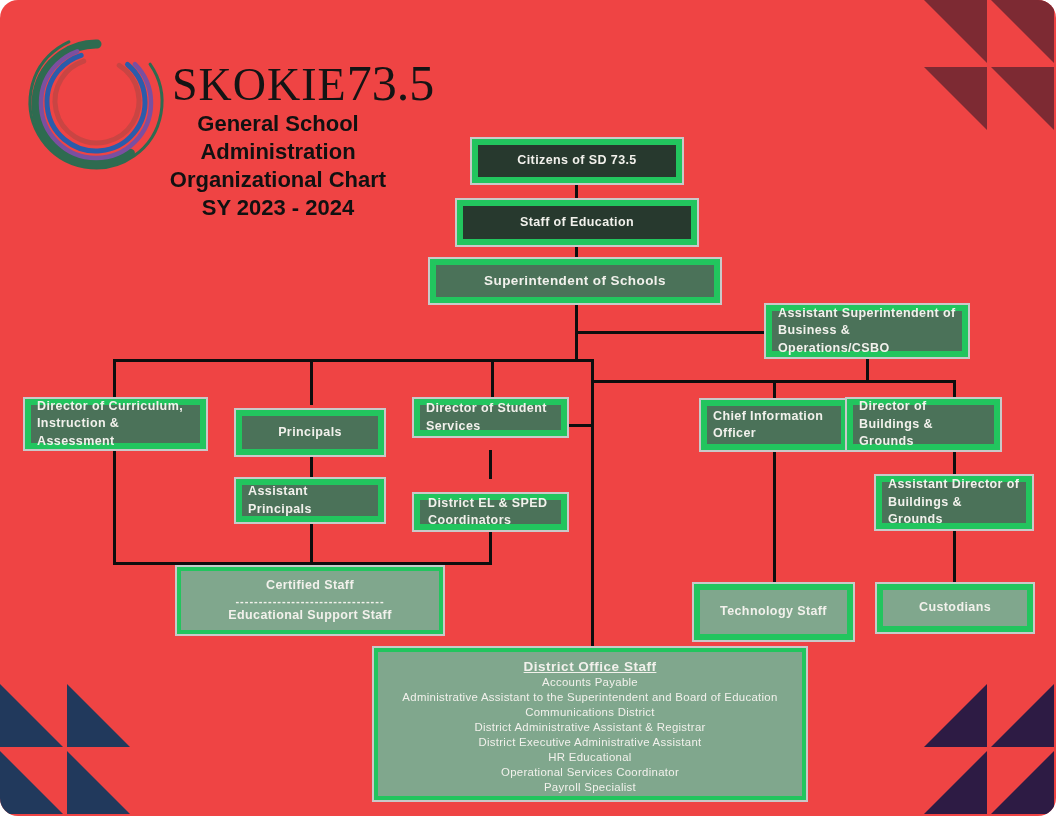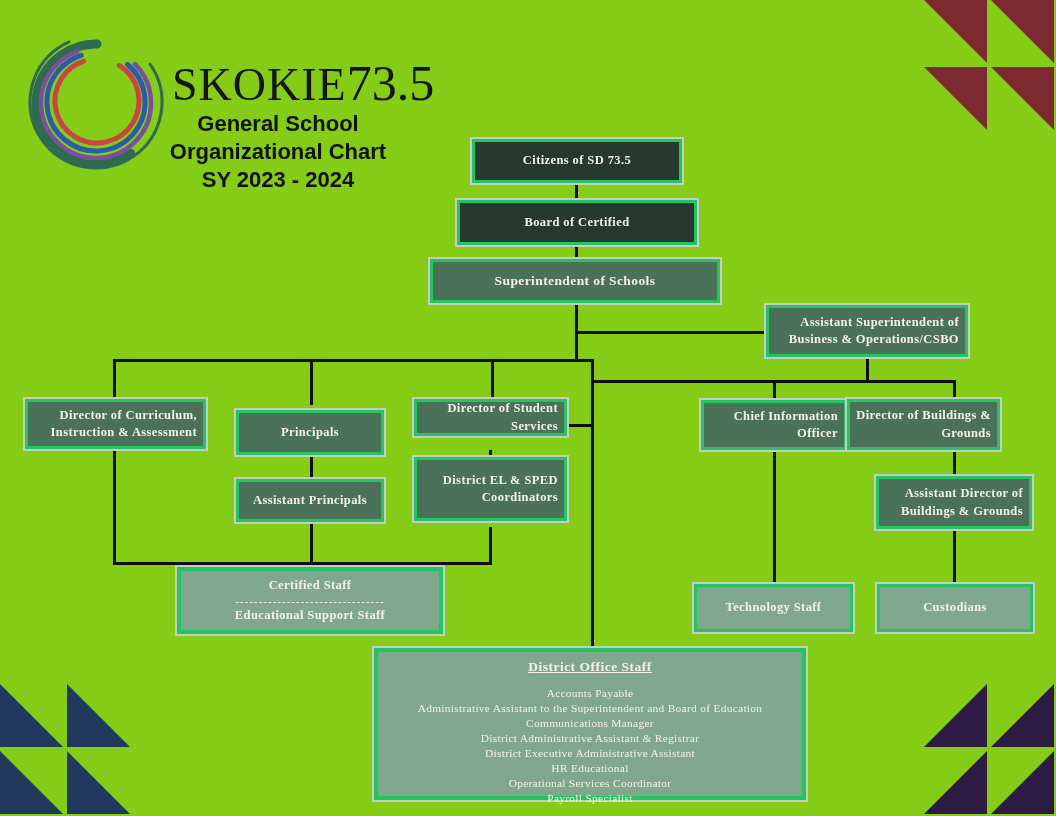--- a/index.html
+++ b/index.html
@@ -1,38 +1,38 @@
 <!DOCTYPE html>
 <html><head>
 <meta charset="utf-8">
 <style>
   html,body{margin:0;padding:0;background:#fff;}
-  #stage{position:relative;width:1056px;height:816px;background:#84cc16;overflow:hidden;
-         font-family:"Liberation Sans",sans-serif;}
+  #stage{position:relative;width:1056px;height:816px;background:#ef4444;overflow:hidden;
+         font-family:"Liberation Sans",sans-serif;border-radius:18px;}
 
   
   #logo-swirl{position:absolute;left:14px;top:24px;}
   #brand{position:absolute;left:172px;top:54px;font-family:"Liberation Serif",serif;
          font-size:46px;color:#141414;letter-spacing:1px;white-space:nowrap;}
   #brand .num{font-size:50px;letter-spacing:0;}
   #chart-title{position:absolute;left:150px;top:110px;width:256px;text-align:center;
                font-weight:bold;font-size:22px;line-height:28px;color:#111;}
 
   
   .box{position:absolute;display:flex;flex-direction:column;align-items:center;justify-content:center;
-       text-align:right;color:#f2f1ec;font-weight:bold;font-size:12.5px;line-height:1.4;
-       letter-spacing:.4px;border:3px solid #22c55e;box-shadow:0 0 0 2px #c9c9c9;
-       box-sizing:border-box;z-index:5;padding:2px 6px;font-family:Liberation Serif, serif;}
+       text-align:left;color:#f2f1ec;font-weight:bold;font-size:12.5px;line-height:1.4;
+       letter-spacing:.4px;border:6px solid #22c55e;box-shadow:0 0 0 2px #c9c9c9;
+       box-sizing:border-box;z-index:5;padding:2px 6px;}
   .dark{background:#27392e;}
   .med{background:#4b7259;}
   .light{background:#80a78d;}
   .thick{border-width:4px;}
 
   #box-district-office{justify-content:flex-start;padding-top:7px;line-height:15px;}
-  #box-district-office .do-title{font-size:13.5px;text-decoration:underline;margin-bottom:12px;letter-spacing:.5px;}
+  #box-district-office .do-title{font-size:13.5px;text-decoration:underline;margin-bottom:1px;letter-spacing:.5px;}
   #box-district-office .do-item{font-weight:normal;font-size:11.4px;letter-spacing:.3px;}
   #box-certified .dash{font-size:11px;letter-spacing:1px;line-height:12px;}
 
   
   .cn{position:absolute;background:#0e0e0e;z-index:1;}
 
   
   .corner{position:absolute;z-index:0;}
 </style>
 </head>
@@ -47,20 +47,21 @@
       <circle cx="82" cy="79" r="55" stroke="#7b4fa0" stroke-width="4.5" pathLength="100" stroke-dasharray="82 18" transform="rotate(-45 82 79)"></circle>
       <circle cx="82" cy="78" r="49" stroke="#2b5cab" stroke-width="5" pathLength="100" stroke-dasharray="84 16" transform="rotate(-50 82 78)"></circle>
       <circle cx="83" cy="77" r="42" stroke="#c94543" stroke-width="5" pathLength="100" stroke-dasharray="86 14" transform="rotate(-58 83 77)"></circle>
     </g>
   </svg>
 
   <div id="brand"><span>SKOKIE</span><span class="num">73.5</span></div>
 
   <div id="chart-title">
     <div>General School</div>
+    <div>Administration</div>
     <div>Organizational Chart</div>
     <div>SY 2023 - 2024</div>
   </div>
 
   <svg class="corner" style="right:0;top:0;" width="132" height="132" viewBox="0 0 132 132">
     <g fill="#7d2a33">
       <polygon points="0,0 63,0 63,63"></polygon>
       <polygon points="67,0 130,0 130,63"></polygon>
       <polygon points="0,67 63,67 63,130"></polygon>
       <polygon points="67,67 130,67 130,130"></polygon>
@@ -105,21 +106,21 @@
   <div class="cn" style="left:113px;top:562px;width:379px;height:3px;"></div>
   <div class="cn" style="left:310px;top:521px;width:3px;height:48px;"></div>
   <div class="cn" style="left:489px;top:527px;width:3px;height:36px;"></div>
   <div class="cn" style="left:567px;top:424px;width:26px;height:3px;"></div>
 
   <div class="box dark" style="left:472px;top:139px;width:210px;height:44px;">
     <span>Citizens of SD 73.5</span>
     </div>
 
   <div class="box dark" style="left:457px;top:200px;width:240px;height:45px;">
-    <span>Board of Certified</span>
+    <span>Staff of Education</span>
     </div>
 
   <div class="box med" style="left:430px;top:259px;width:290px;height:44px;font-size:13.5px;">
     <span>Superintendent of Schools</span>
     </div>
 
   <div class="box med" style="left:766px;top:305px;width:202px;height:52px;">
     <span>Assistant Superintendent of Business &amp; Operations/CSBO</span>
     </div>
 
@@ -140,47 +141,47 @@
     </div>
 
   <div class="box med" style="left:847px;top:399px;width:153px;height:51px;">
     <span>Director of Buildings &amp; Grounds</span>
     </div>
 
   <div class="box med" style="left:236px;top:479px;width:148px;height:43px;">
     <span>Assistant Principals</span>
     </div>
 
-  <div class="box med" style="left:414px;top:457px;width:153px;height:64px;padding-left:8px;">
+  <div class="box med" style="left:414px;top:494px;width:153px;height:36px;padding-left:8px;">
     <span>District EL &amp; SPED Coordinators</span>
     </div>
 
   <div class="box light thick" style="left:177px;top:567px;width:266px;height:67px;" id="box-certified">
     <div>Certified Staff</div>
     <div class="dash">--------------------------------</div>
     <div>Educational Support Staff</div>
   </div>
 
   <div class="box med" style="left:876px;top:476px;width:156px;height:53px;">
     <span>Assistant Director of Buildings &amp; Grounds</span>
     </div>
 
-  <div class="box light" style="left:694px;top:584px;width:159px;height:48px;">
+  <div class="box light" style="left:694px;top:584px;width:159px;height:56px;">
     <span>Technology Staff</span>
     </div>
 
   <div class="box light" style="left:877px;top:584px;width:156px;height:48px;">
     <span>Custodians</span>
     </div>
 
   <div class="box light thick" style="left:374px;top:648px;width:432px;height:152px;" id="box-district-office">
     <div class="do-title">District Office Staff</div>
     <div class="do-item">Accounts Payable</div>
     <div class="do-item">Administrative Assistant to the Superintendent and Board of Education</div>
-    <div class="do-item">Communications Manager</div>
+    <div class="do-item">Communications District</div>
     <div class="do-item">District Administrative Assistant &amp; Registrar</div>
     <div class="do-item">District Executive Administrative Assistant</div>
     <div class="do-item">HR Educational</div>
     <div class="do-item">Operational Services Coordinator</div>
     <div class="do-item">Payroll Specialist</div>
   </div>
 
 </div>
 
 </body></html>

